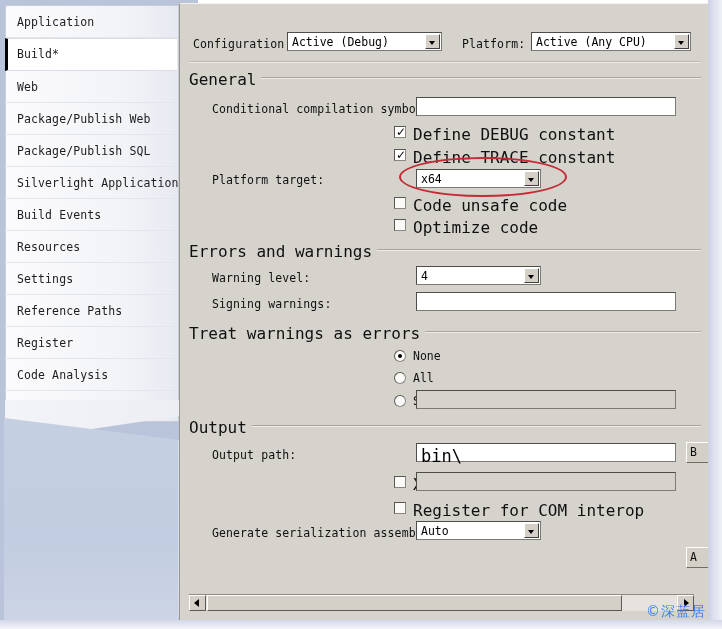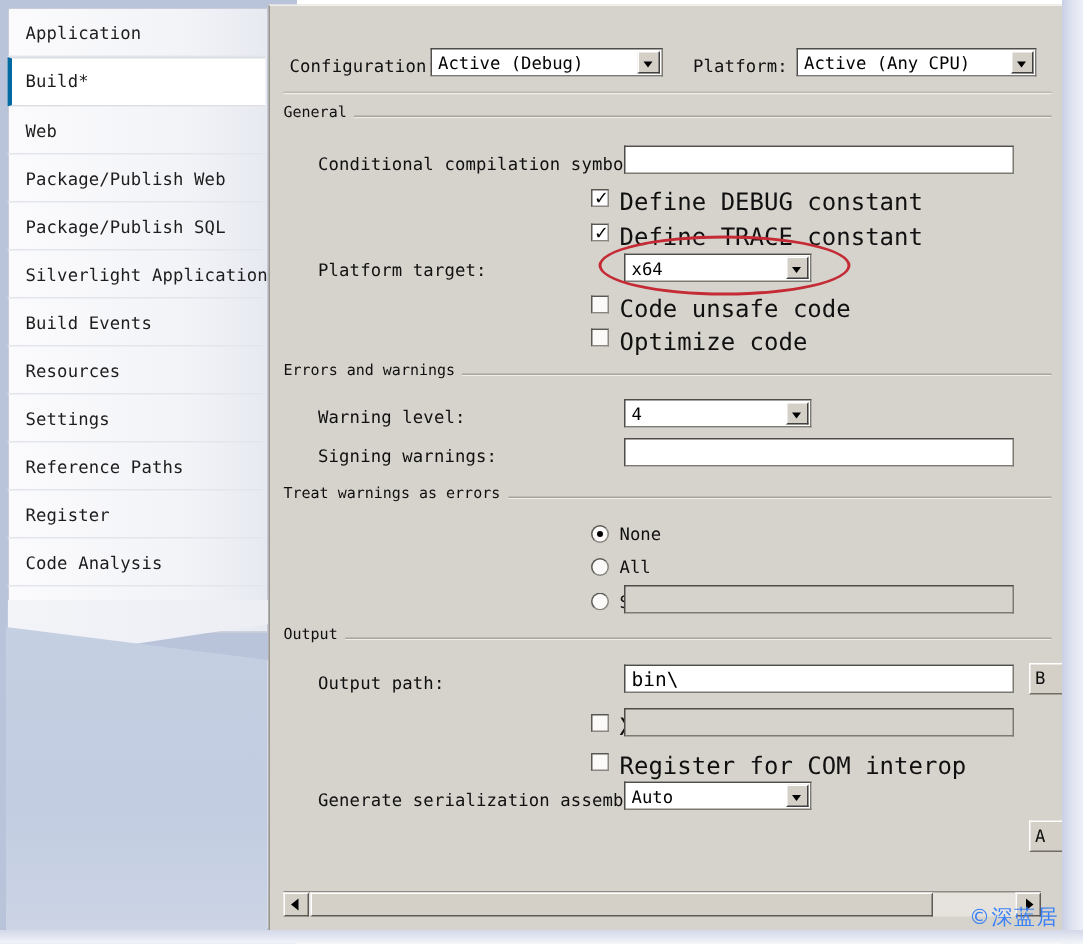--- a/index.html
+++ b/index.html
@@ -96,21 +96,21 @@
     color: #1d1d1d;
     border-bottom: 1px solid #e3e5ec;
     box-sizing: border-box;
     white-space: nowrap;
     letter-spacing: 0.1px;
   }
   .nav-item.selected {
     background: #ffffff;
     border-top: 1px solid #dcdde4;
     border-bottom: 1px solid #dcdde4;
-    border-left: 3px solid #0369a1;
+    border-left: 3px solid #000000;
     padding-left: 9px;
     height: 33px;
     line-height: 31px;
   }
 
   
   #content-panel {
     position: absolute;
     left: 179px; top: 3px;
     width: 529px; height: 619px;
@@ -174,21 +174,21 @@
 
   
   .group-head {
     position: absolute;
     height: 13px;
   }
   .group-head .gh-label {
     position: absolute;
     left: 0; top: 0;
     font-family: "DejaVu Sans Mono", "Liberation Mono", monospace;
-    font-size: 10px;
+    font-size: 16px;
     color: #101010;
     background: #d6d2cc;
     padding-right: 5px;
     white-space: nowrap;
     z-index: 2;
   }
   .group-head .gh-line {
     position: absolute;
     left: 0; top: 7px;
     height: 1px;
@@ -211,21 +211,21 @@
     border-top-color: #4f4d49;
     border-left-color: #4f4d49;
     box-sizing: border-box;
     height: 19px;
   }
   .tbox.disabled { background: #d6d2cc; }
   .tbox .tbox-text {
     position: absolute;
     left: 4px; top: 2px;
     font-family: "DejaVu Sans Mono", "Liberation Mono", monospace;
-    font-size: 13px;
+    font-size: 17px;
     color: #000;
     white-space: nowrap;
   }
 
   
   .cbx-row { position: absolute; height: 15px; }
   .cbx-box {
     position: absolute;
     left: 0; top: 1px;
     width: 12px; height: 12px;

